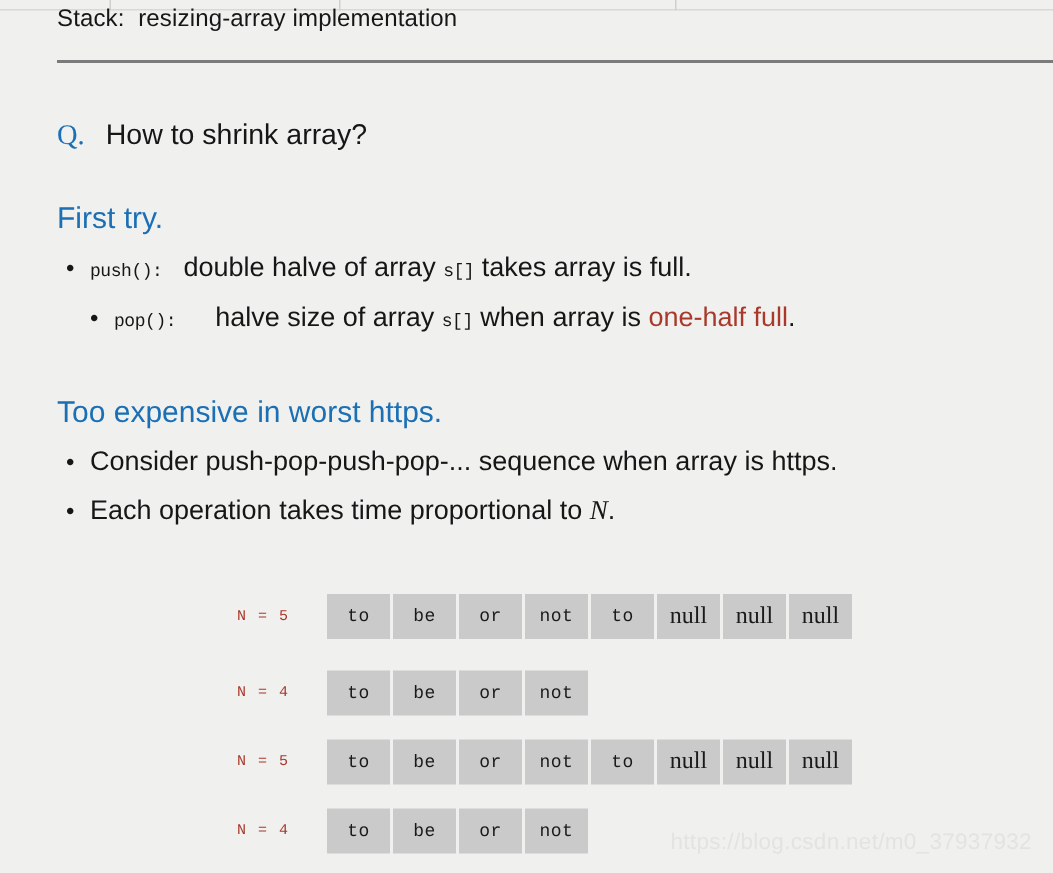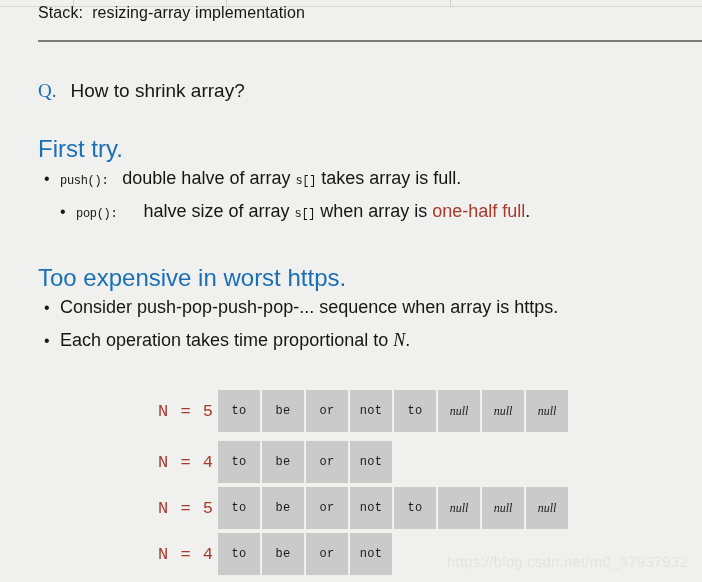--- a/index.html
+++ b/index.html
@@ -60,21 +60,21 @@
     color: #161616;
     white-space: pre;
   }
   .q-marker {
     color: #1a6fb5;
     font-family: "Liberation Serif", serif;
     font-size: 19px;
   }
   .section-head {
     position: absolute;
-    font-size: 24px;
+    font-size: 20px;
     color: #1a6fb5;
     white-space: pre;
   }
   .bullet-row {
     position: absolute;
     font-size: 18px;
     color: #161616;
     white-space: pre;
   }
   .bullet-dot {
@@ -101,46 +101,45 @@
     position: absolute;
     left: 158px;
     display: flex;
     align-items: center;
     height: 30px;
   }
   .n-label {
     width: 60px;
     color: #a8392b;
     font-family: "Liberation Mono", monospace;
-    font-size: 17px;
+    font-size: 10px;
     letter-spacing: 1px;
     white-space: pre;
   }
   .cells {
     display: flex;
     gap: 2px;
   }
   .cell {
     width: 42px;
-    height: 42px;
+    height: 30px;
     background: #cacaca;
     display: flex;
     align-items: center;
     justify-content: center;
     color: #1a1a1a;
   }
   .cell.val {
     font-family: "Liberation Mono", monospace;
     font-size: 12px;
     letter-spacing: 0.3px;
   }
   .cell.null {
     font-family: "Liberation Serif", serif;
-    font-style: italic;
-    font-size: 12px;
+    font-size: 16px;
   }
 
   
   #watermark {
     position: absolute;
     left: 447px;
     top: 553px;
     font-size: 15px;
     color: #e3e3e1;
     letter-spacing: 0.2px;

